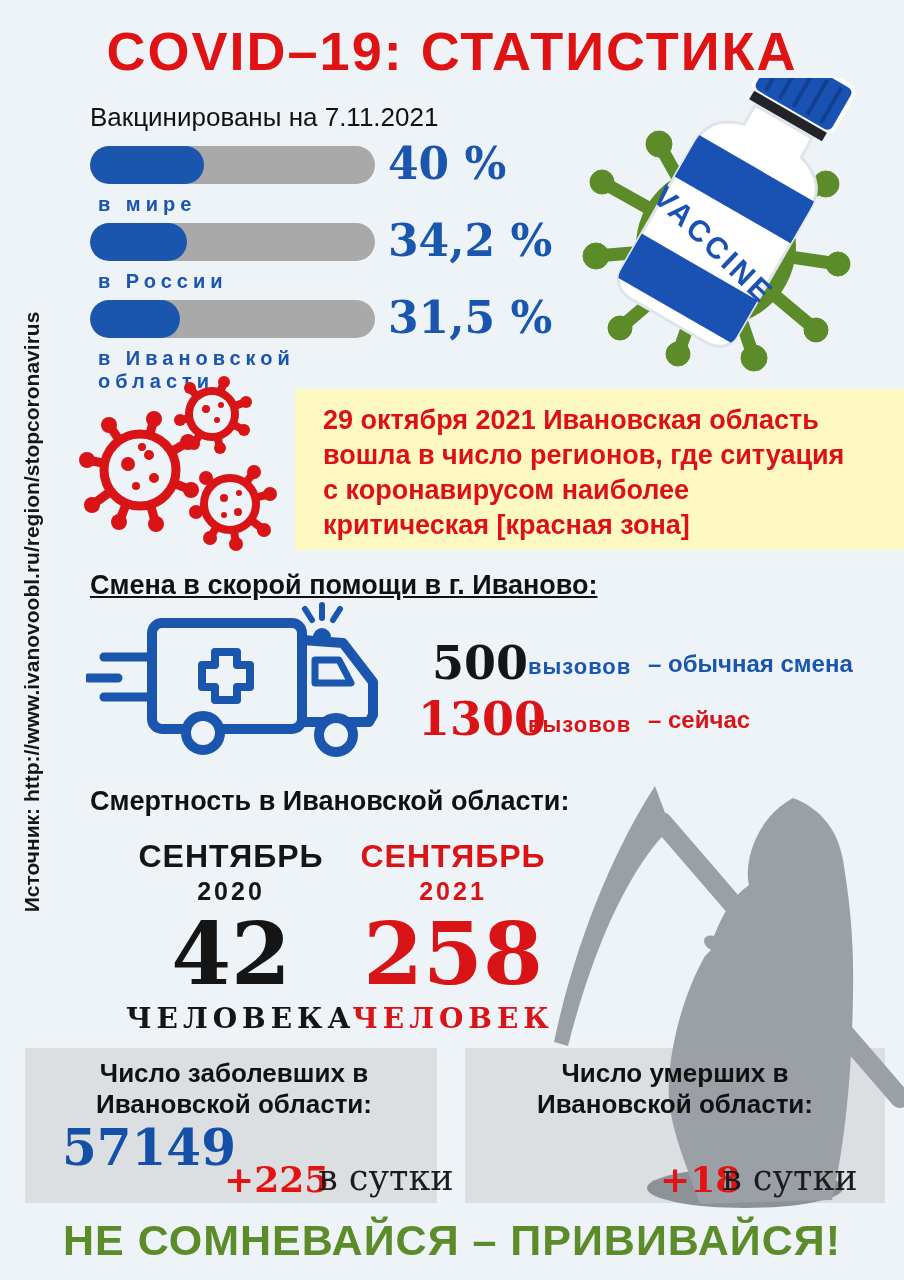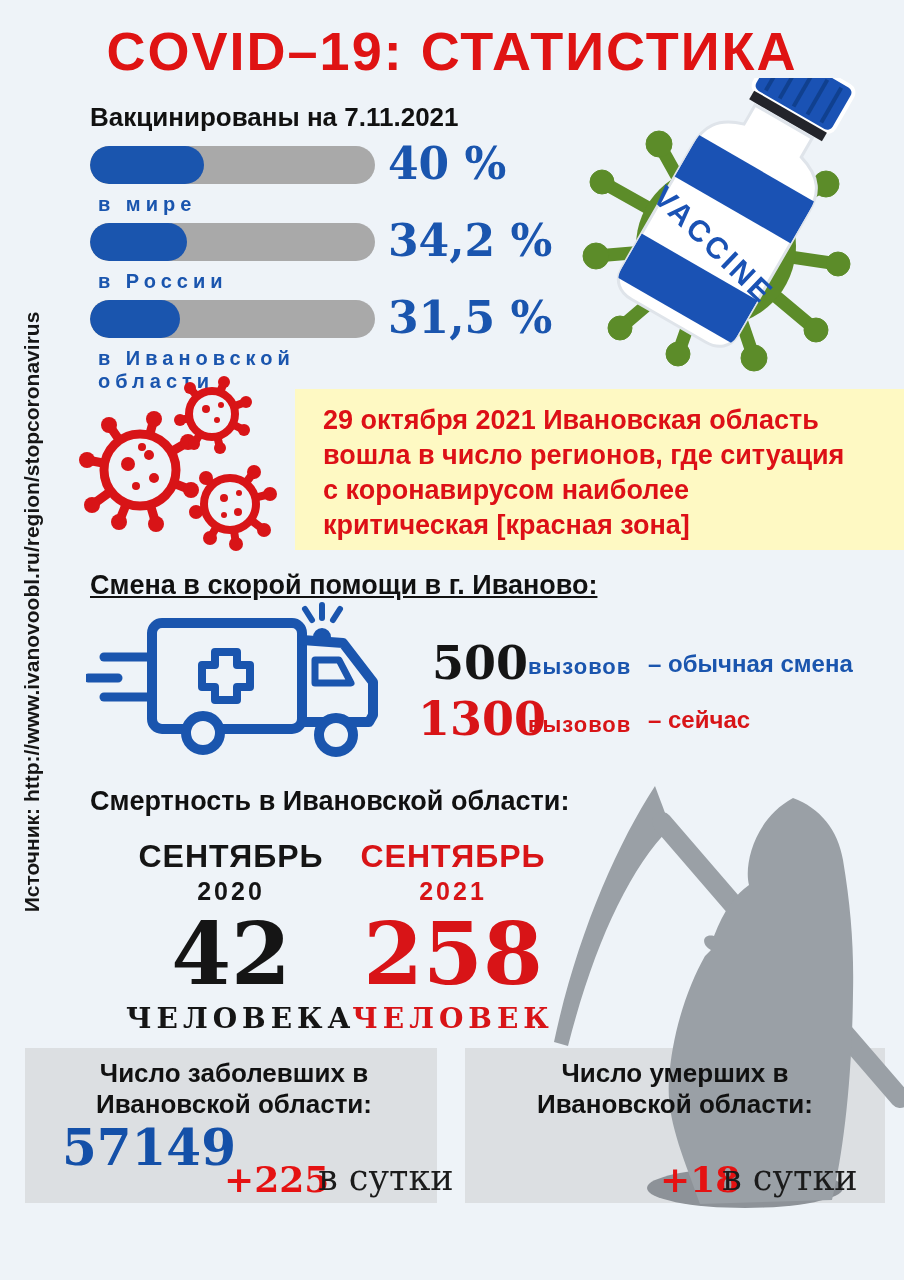--- a/index.html
+++ b/index.html
@@ -7,21 +7,21 @@
         font-family:"Liberation Sans",sans-serif;color:#151515;padding-left:12px;}
   .abs{position:absolute;}
   .serif{font-family:"DejaVu Serif",serif;}
   
   .main-title{left:40px;top:20px;width:824px;text-align:center;font-size:54px;font-weight:800;
               letter-spacing:2px;color:#df1313;}
   
   .source{left:32px;top:612px;width:700px;transform:translate(-50%,-50%) rotate(-90deg);
           text-align:center;font-size:21px;font-weight:700;color:#161616;}
   
-  .vax-heading{left:90px;top:102px;font-size:26px;font-weight:700;color:#111;}
+  .vax-heading{left:90px;top:102px;font-size:26px;font-weight:400;color:#111;}
   .bar-row{left:90px;width:285px;}
   .bar-track{width:285px;height:38px;border-radius:19px;background:#a9a9a9;overflow:hidden;}
   .bar-fill{height:38px;border-radius:19px;background:#1a55ae;}
   .bar-label{margin-top:9px;font-size:20px;font-weight:800;letter-spacing:5px;color:#1a55ae;margin-left:8px;}
   .bar-value{left:388px;font-size:44px;font-weight:700;color:#1a55ae;}
   
   .note-box{left:295px;top:389px;width:703px;height:161px;background:#fef9c3;}
   .note-text{padding:14px 0 0 28px;font-size:27px;line-height:35px;font-weight:800;color:#dd1016;}
   
   .amb-heading{left:90px;top:570px;font-size:27px;font-weight:800;color:#111;text-decoration:underline;}
@@ -296,14 +296,15 @@
   <div class="abs total-delta serif" style="left:224px">+225</div>
   <div class="abs total-suffix serif" style="left:318px">в сутки</div>
 
   <div class="abs total-title" style="left:465px;width:420px">
     <div>Число умерших в</div>
     <div>Ивановской области:</div>
   </div>
   <div class="abs total-delta serif" style="left:660px">+18</div>
   <div class="abs total-suffix serif" style="left:722px">в сутки</div>
 
+  <div class="abs slogan">НЕ СОМНЕВАЙСЯ – ПРИВИВАЙСЯ!</div>
 
 </div>
 
 </body></html>

